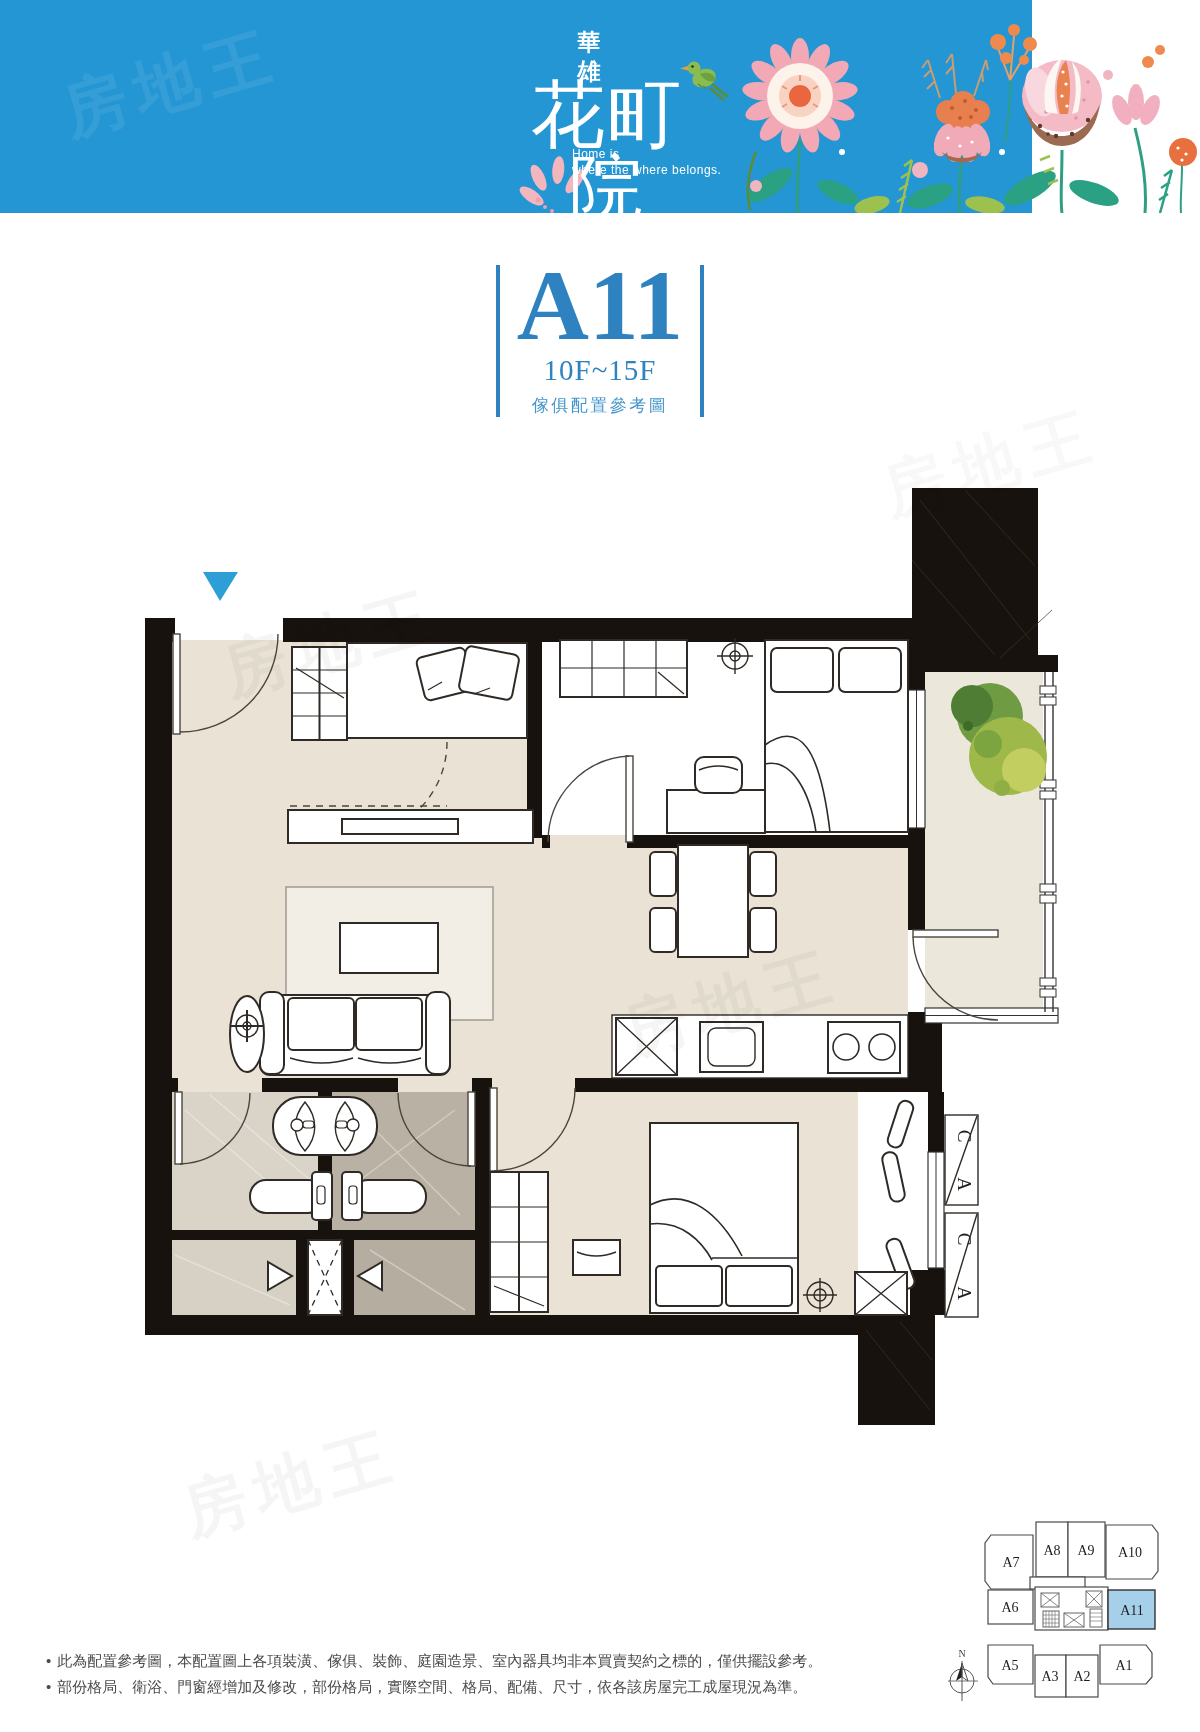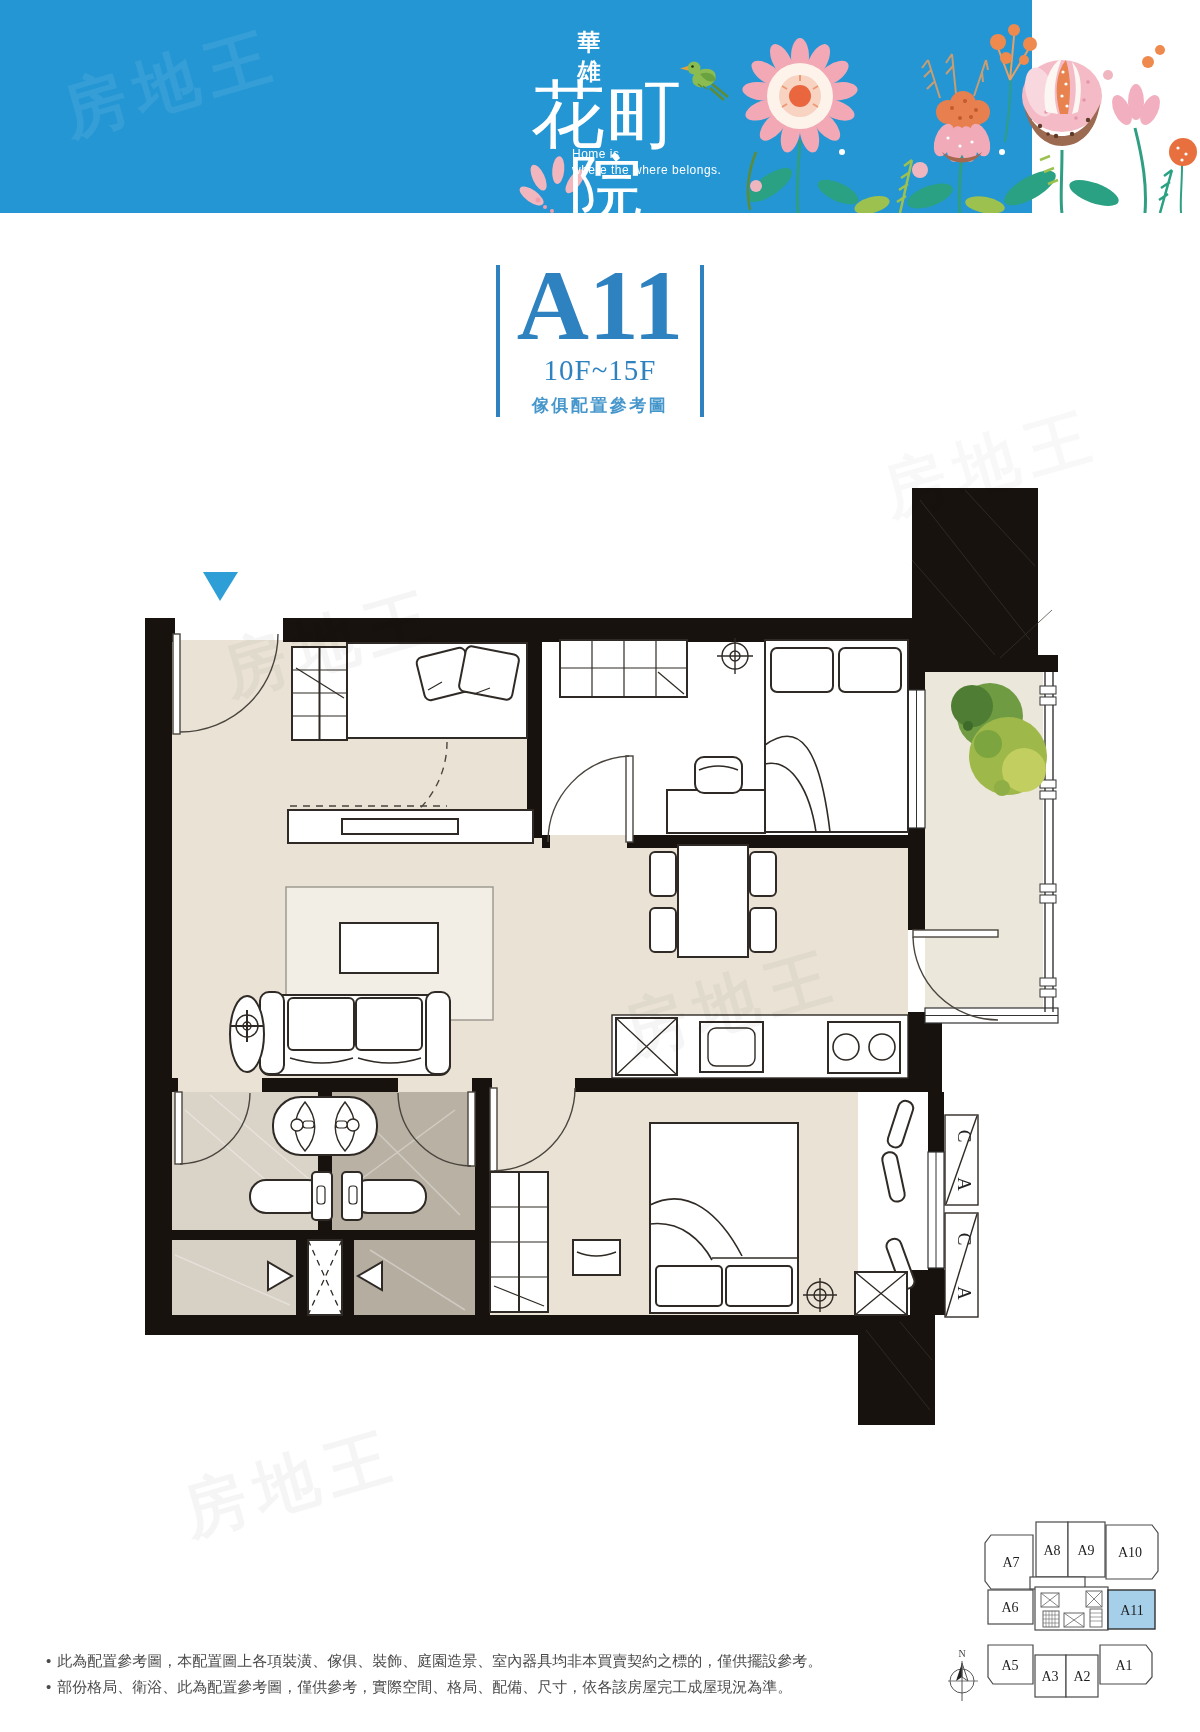--- a/index.html
+++ b/index.html
@@ -16,21 +16,21 @@
               font-size:74px;font-weight:normal;letter-spacing:2px;line-height:1;}
   .tagline{position:absolute;left:572px;top:146px;font-size:12px;line-height:1.35;letter-spacing:.5px;}
 
   
   .unit-block{position:absolute;left:0;top:264px;width:1200px;display:flex;justify-content:center;}
   .unit-inner{display:flex;align-items:stretch;}
   .vbar{width:4px;background:#2e82c0;height:152px;align-self:center;}
   .unit-mid{width:200px;text-align:center;color:#2e82c0;}
   .unit-code{font-family:"Liberation Serif", serif;font-weight:bold;font-size:100px;line-height:.92;margin-top:-4px;}
   .unit-floors{font-family:"Liberation Serif", serif;font-size:29px;letter-spacing:1px;margin-top:2px;}
-  .unit-caption{font-size:17px;font-weight:bold;letter-spacing:2.5px;color:#4596cb;margin-top:7px;}
+  .unit-caption{font-size:17px;font-weight:normal;letter-spacing:2.5px;color:#4596cb;margin-top:7px;}
 
   
   .plan-svg{position:absolute;left:0;top:0;width:1200px;height:1732px;}
   .keyplan{position:absolute;left:948px;top:1505px;width:240px;height:210px;}
 
   
   .disclaimer{position:absolute;left:46px;top:1648px;font-size:15px;color:#4b4b4b;line-height:1.7;}
   .disclaimer .row{white-space:nowrap;}
   .disclaimer .bullet{margin-right:6px;}
 
@@ -586,21 +586,21 @@
       <polygon points="14,158 8,176 14,172" fill="#222"></polygon>
       <polygon points="14,158 20,176 14,172" fill="none" stroke="#555" stroke-width="1"></polygon>
     </g>
   </svg>
 
   <div class="disclaimer">
     <div class="row">
       <span class="bullet">•</span><span>此為配置參考圖，本配置圖上各項裝潢、傢俱、裝飾、庭園造景、室內器具均非本買賣契約之標的，僅供擺設參考。</span>
     </div>
     <div class="row">
-      <span class="bullet">•</span><span>部份格局、衛浴、此為配置參考圖，僅供參考，實際空間、格局、配備、尺寸，依各該房屋完工成屋現況為準。</span>
+      <span class="bullet">•</span><span>部份格局、衛浴、門窗經增加及修改，部份格局，實際空間、格局、配備、尺寸，依各該房屋完工成屋現況為準。</span>
     </div>
   </div>
 
   <div class="wm" style="left:220px;top:600px;">房地王</div>
   <div class="wm" style="left:620px;top:960px;">房地王</div>
   <div class="wm" style="left:180px;top:1440px;">房地王</div>
   <div class="wm" style="left:880px;top:420px;opacity:.025;">房地王</div>
 
 </div>
 

